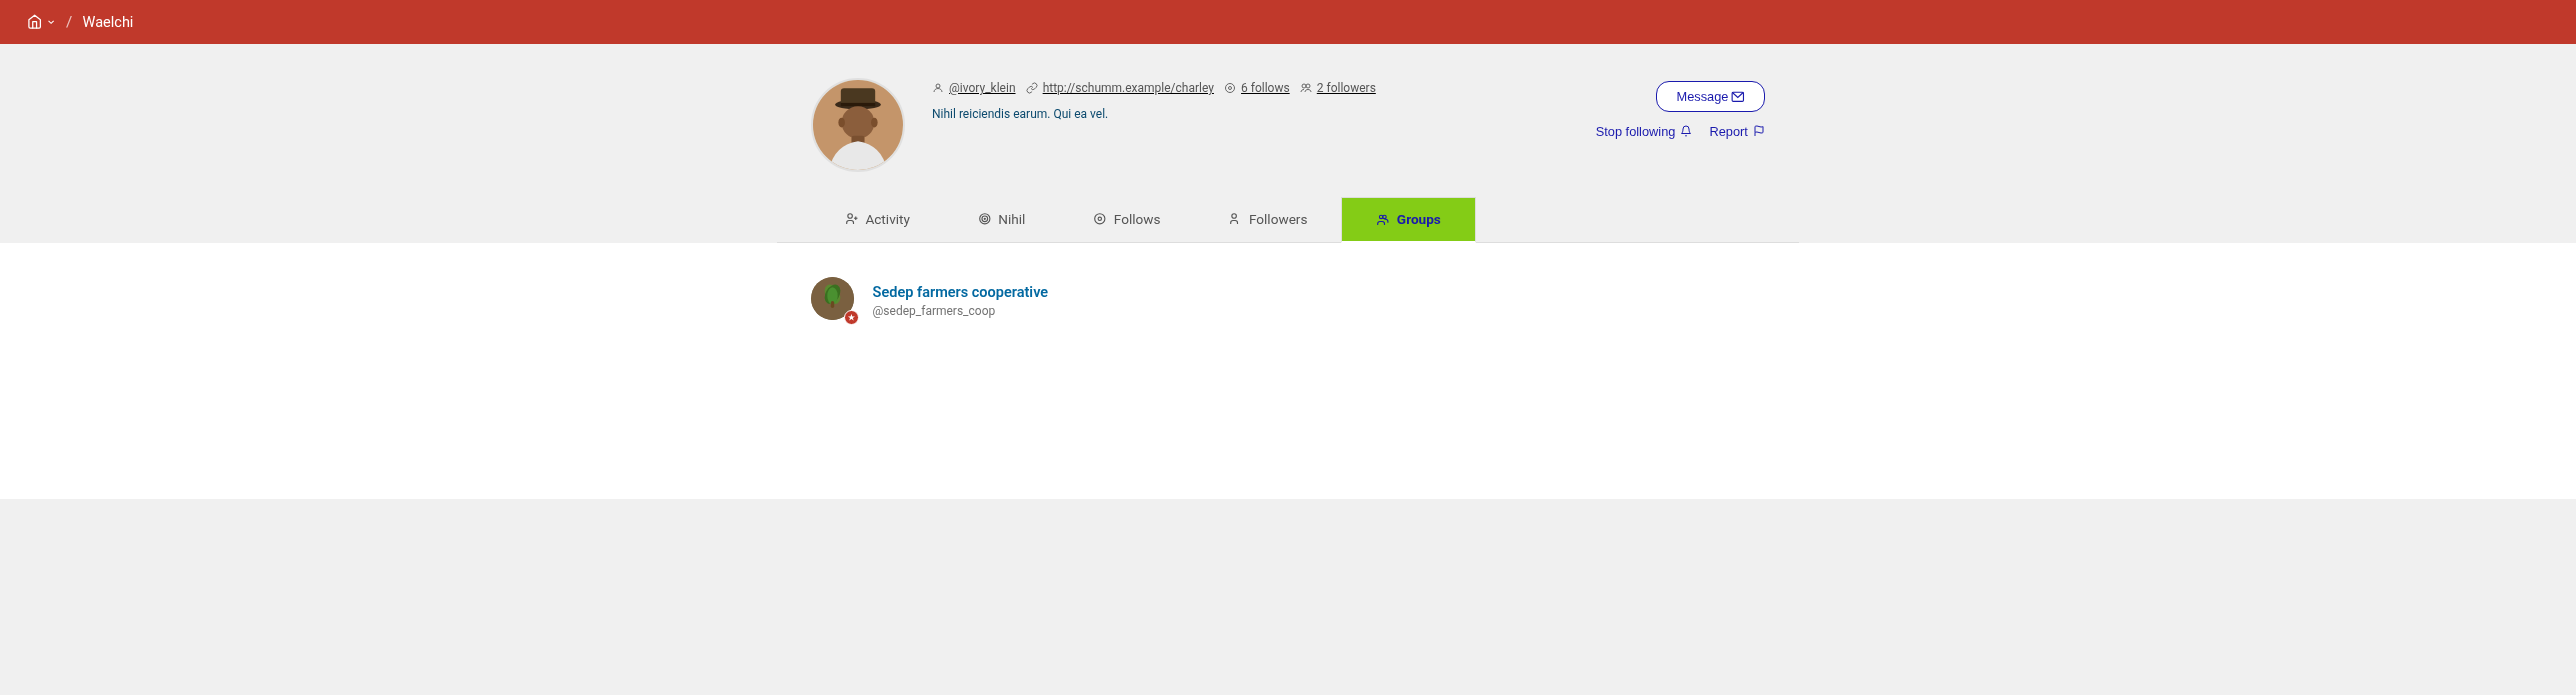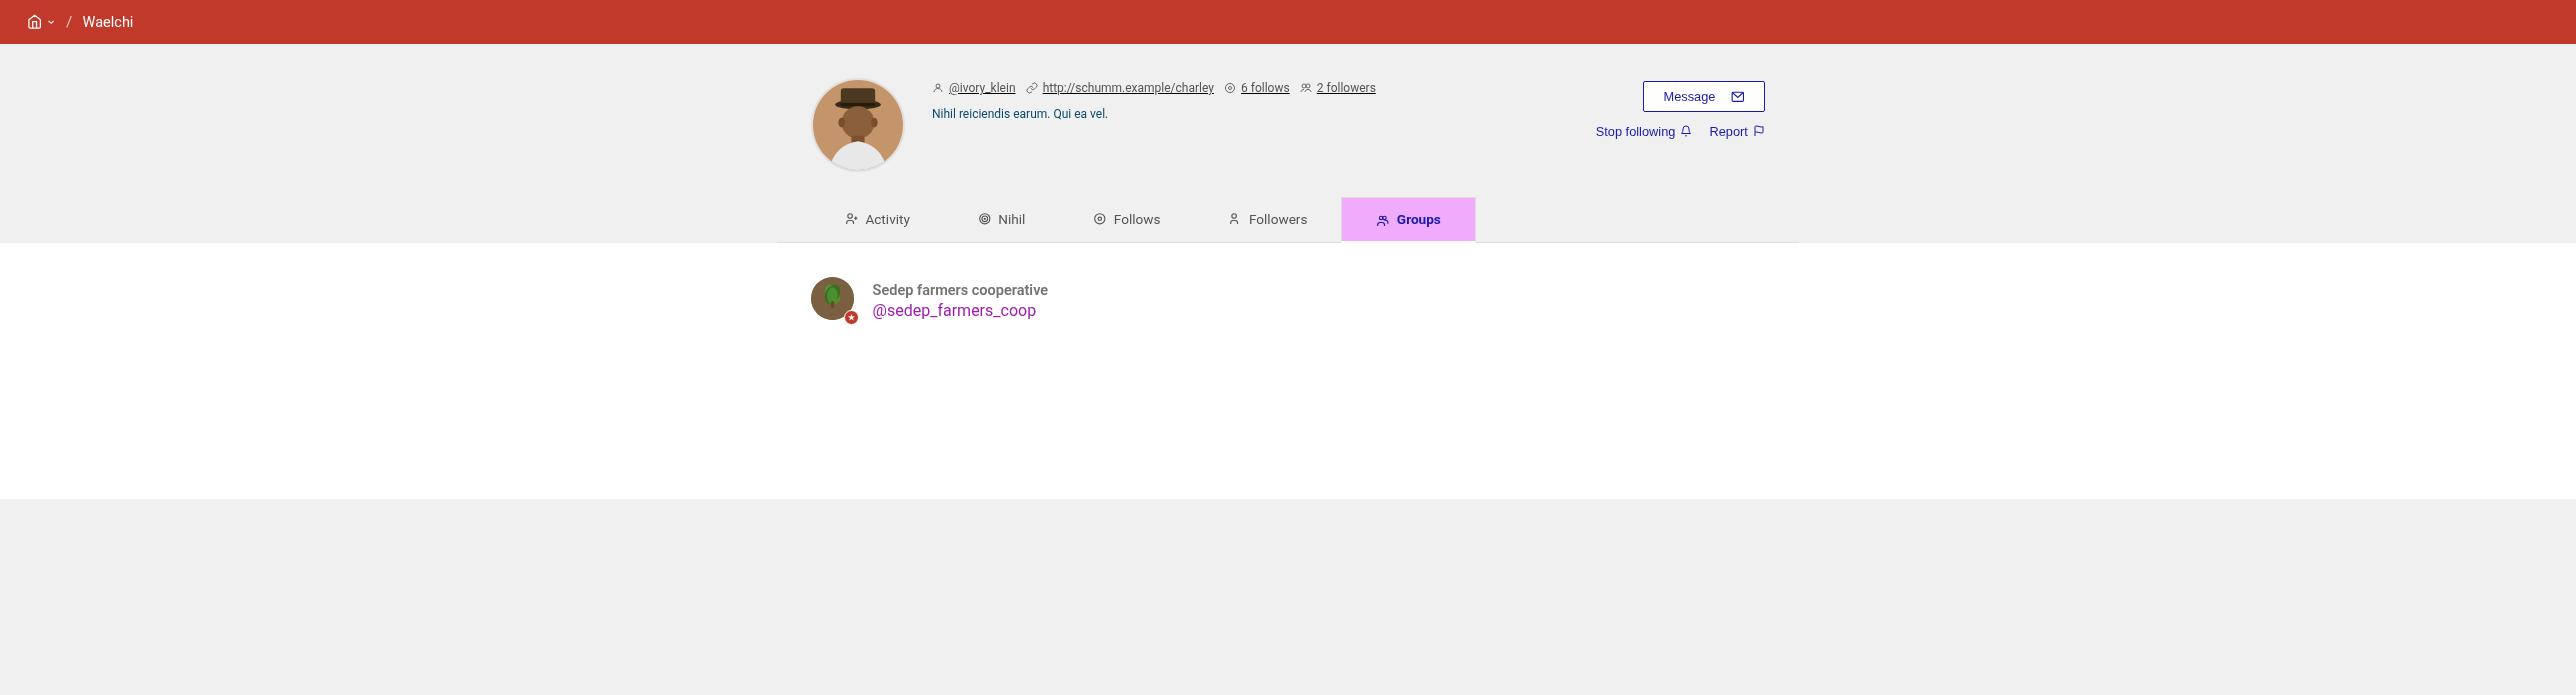--- a/index.html
+++ b/index.html
@@ -121,27 +121,27 @@
       gap: 12px;
       padding-top: 3.4px;
       min-width: 239px;
     }
 
     .btn-message {
       border: 1.7px solid #1a1aad;
       background: white;
       color: #1a1aad;
       padding: 6.8px 19px;
-      border-radius: 2px;
+      border-radius: 13px;
       font-size: 12.8px;
       font-weight: 500;
       cursor: pointer;
       display: flex;
       align-items: center;
-      gap: 16px;
+      gap: 3px;
     }
 
     .action-links {
       display: flex;
       align-items: flex-end;
       gap: 17px;
     }
 
     .btn-stop-following {
       background: none;
@@ -188,29 +188,28 @@
       padding: 13.6px 34px;
       font-size: 13.6px;
       color: #555;
       cursor: pointer;
       border-bottom: 2.6px solid transparent;
       margin-bottom: -0.9px;
       text-decoration: none;
     }
 
     .tab-item.active {
-      background: #f0abfc;
+      background: #84cc16;
       color: #1a1aad;
       font-weight: 600;
       border-bottom: 2.6px solid white;
       border-left: 0.9px solid #ddd;
       border-right: 0.9px solid #ddd;
       border-top: 0.9px solid #ddd;
       margin-top: -0.9px;
-      align-items: flex-end;
     }
 
     
     .content-area {
       background: white;
       min-height: 256px;
     }
 
     .content-inner {
       max-width: 1022px;
@@ -262,30 +261,30 @@
       font-weight: bold;
     }
 
     .group-info {
       display: flex;
       flex-direction: column;
       gap: 2.6px;
     }
 
     .group-name {
-      color: #737373;
+      color: #0369a1;
       font-size: 14.5px;
       font-weight: 600;
       cursor: pointer;
       text-decoration: none;
     }
 
     .group-username {
-      color: #a21caf;
-      font-size: 16px;
+      color: #737373;
+      font-size: 12px;
     }
   </style>
 </head>
 <body>
 
 <header class="topbar">
   <span class="topbar-home-icon">
     <svg width="15.3" height="15.3" viewBox="0 0 24 24" fill="none" stroke="white" stroke-width="2" stroke-linecap="round" stroke-linejoin="round">
       <path d="M3 9l9-7 9 7v11a2 2 0 0 1-2 2H5a2 2 0 0 1-2-2z"></path>
       <polyline points="9,22 9,12 15,12 15,22"></polyline>

